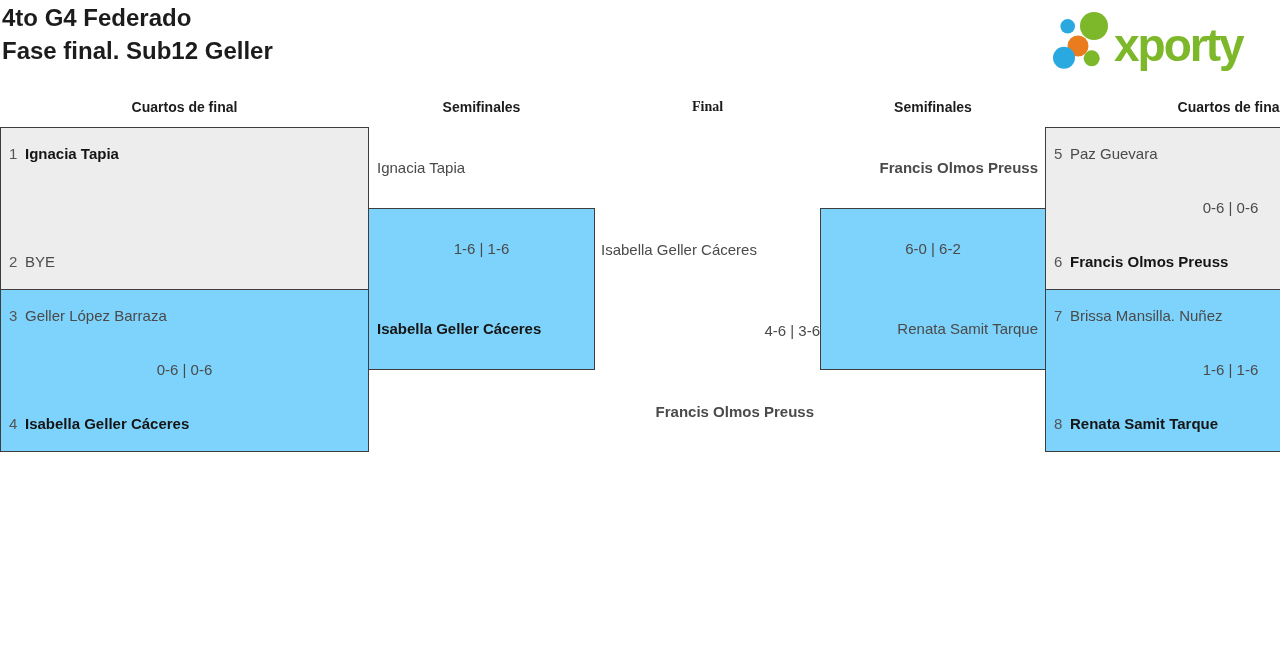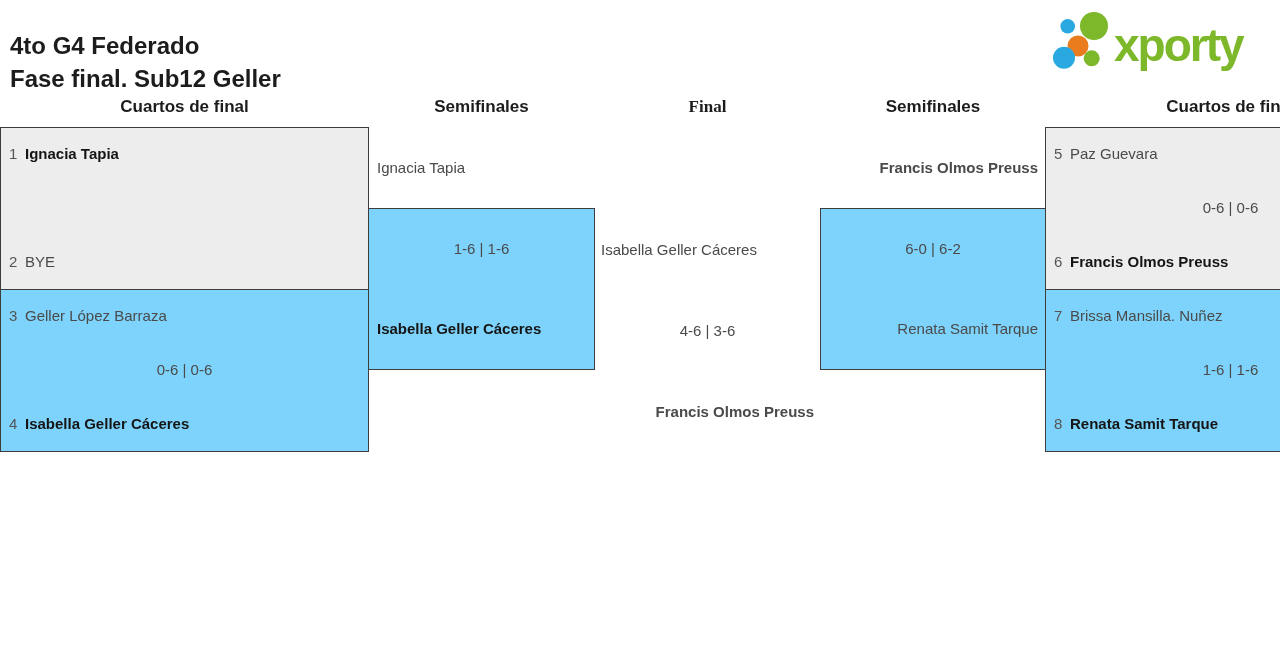--- a/index.html
+++ b/index.html
@@ -9,23 +9,22 @@
     height: 664px;
     overflow: hidden;
     background: #ffffff;
     font-family: "Liberation Sans", sans-serif;
     color: var(--text-dark, #1c1c1c);
   }
 
   
   .title {
     position: absolute;
-    left: 10px;
+    left: 2px;
     top: 1px;
-    margin-top: 28px;
   }
   .title .line {
     font-size: 24px;
     font-weight: 600;
     line-height: 33px;
     color: var(--text-dark, #1c1c1c);
     white-space: nowrap;
   }
 
   .logo {
@@ -53,21 +52,21 @@
   .dot-green  { fill: var(--logo-green, #7cb829); }
   .dot-orange { fill: var(--logo-orange, #ea7c1e); }
 
   
   .col-header {
     position: absolute;
     top: 97px;
     height: 20px;
     line-height: 20px;
     text-align: center;
-    font-size: 17px;
+    font-size: 14px;
     font-weight: 600;
     color: var(--text-dark, #1c1c1c);
     white-space: nowrap;
   }
   .col-h1 { left: 0;      width: 369px; }
   .col-h2 { left: 368px;  width: 227px; }
   .col-h3 { left: 595px;  width: 225px; font-family: Liberation Serif, serif; }
   .col-h4 { left: 820px;  width: 226px; }
   .col-h5 { left: 1045px; width: 371px; }
 
@@ -137,21 +136,21 @@
     color: var(--text-muted, #4a4a4a);
     white-space: nowrap;
   }
   .sf-p1-left  { left: 377px;  top: 158px; }
   .sf-p1-right { right: 242px; top: 158px; }
   .final-p1    { left: 601px;  top: 240px; }
   .final-score {
     position: absolute;
     left: 595px; width: 225px; top: 321px;
     height: 20px; line-height: 20px;
-    text-align: center; font-size: 15px;
+    text-align: right; font-size: 15px;
     color: var(--text-muted, #4a4a4a);
     white-space: nowrap;
   }
   .final-p2 { right: 466px; top: 402px; }
 </style>
 </head>
 <body>
 
 <div class="page">
 

